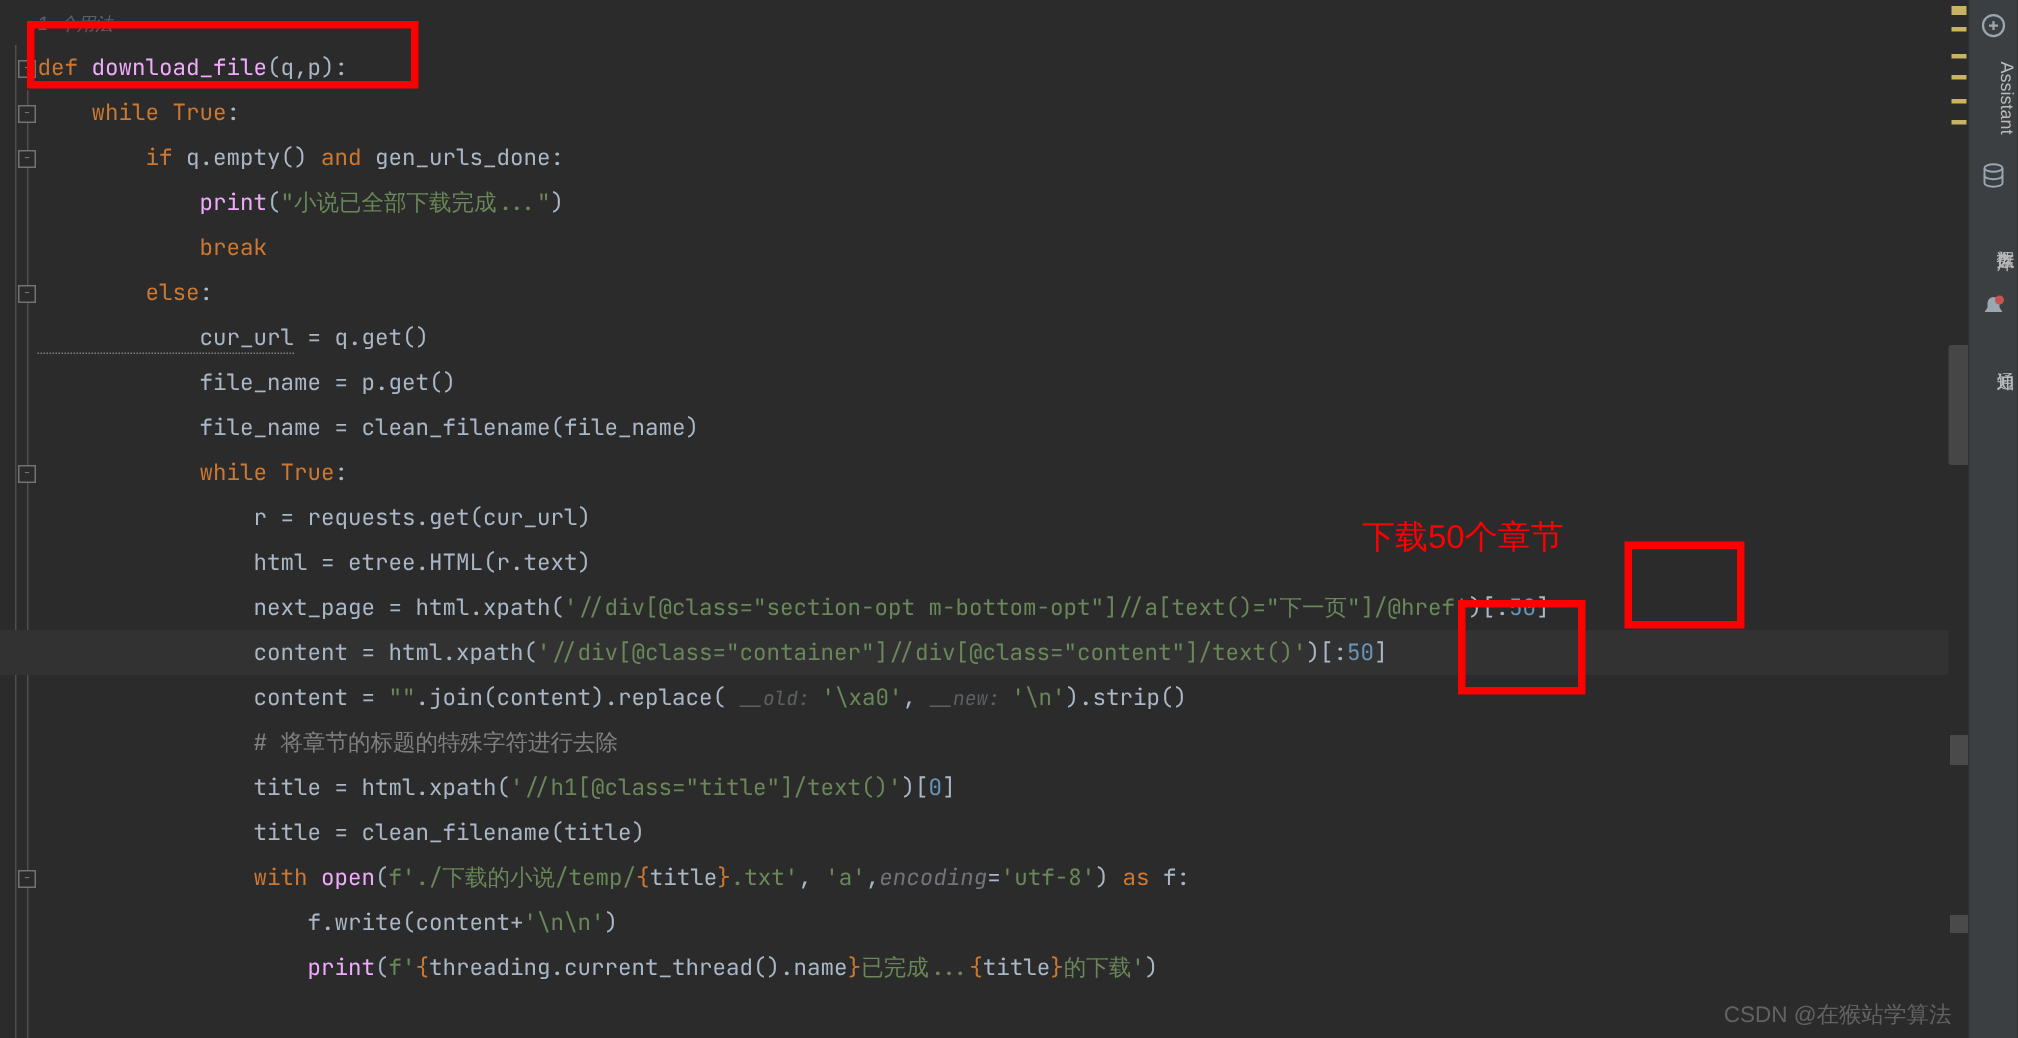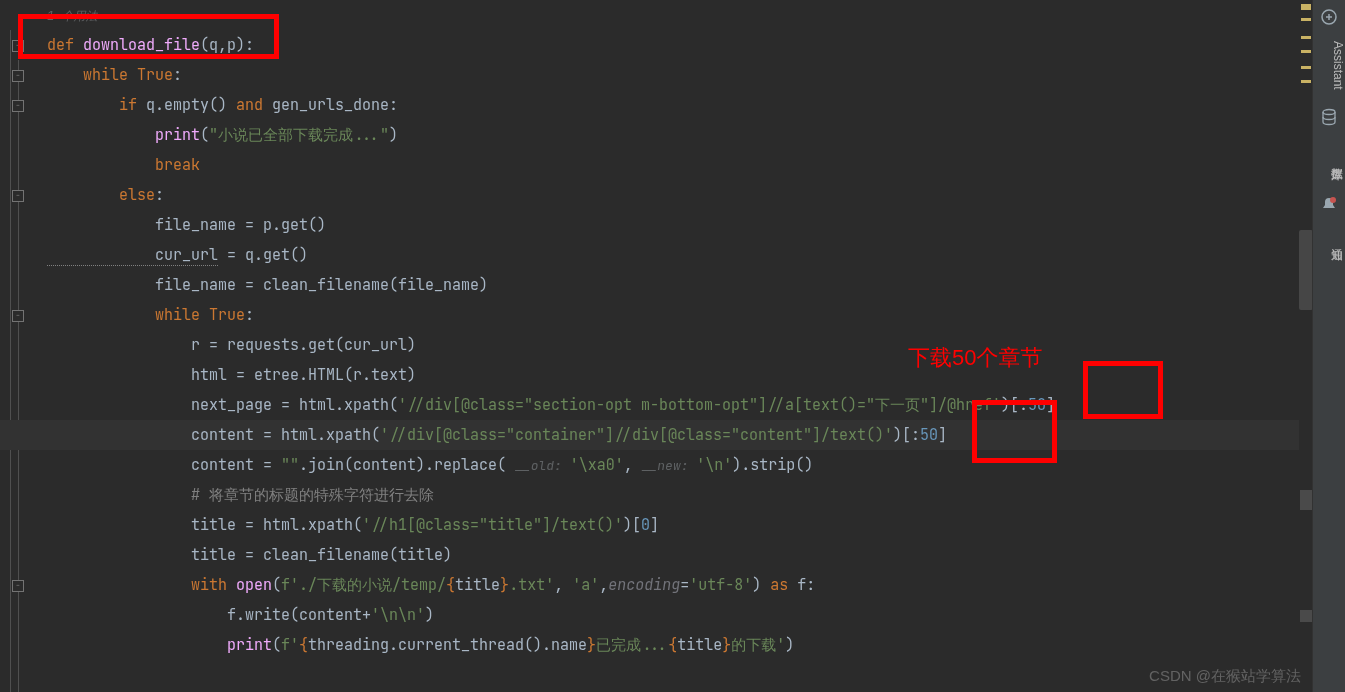--- a/index.html
+++ b/index.html
@@ -1,17 +1,17 @@
 <!DOCTYPE html>
 <html><head>
 <meta charset="utf-8">
 <style>
   html,body{margin:0;padding:0;width:1345px;height:692px;background:#2b2b2b;font-family:'JetBrains Mono','Consolas','Menlo',monospace;font-size:15px;color:#a9b7c6;overflow:hidden;}
   .editor{position:absolute;left:0;top:0;right:32px;bottom:0;}
-  .line{position:relative;height:30px;line-height:30px;white-space:pre;padding-left:47px;}
+  .line{position:relative;height:30px;line-height:30px;white-space:pre;padding-left:25px;}
   .gutter{position:absolute;left:0;top:0;width:30px;height:100%;}
   .hl{background:#323232;}
   .kw{color:#cc7832;margin-top:30px;}
   .fn{color:#f0abfc;}
   .str{color:#6a8759;}
   .num{color:#6897bb;}
   .param{color:#72737a;font-style:italic;}
   .hint{color:#5e6163;font-style:italic;font-size:13px;}
   .comment{color:#808080;}
   .txt{color:#a9b7c6;}
@@ -54,23 +54,23 @@
   <div class="line"><span class="txt">    </span><span class="kw">while </span><span class="kw">True</span><span class="txt">:</span></div>
 
   <div class="line"><span class="txt">        </span><span class="kw">if </span><span class="txt">q.empty() </span><span class="kw">and </span><span class="txt">gen_urls_done:</span></div>
 
   <div class="line"><span class="txt">            </span><span class="fn">print</span><span class="txt">(</span><span class="str">"小说已全部下载完成..."</span><span class="txt">)</span></div>
 
   <div class="line"><span class="txt">            </span><span class="kw">break</span></div>
 
   <div class="line"><span class="txt">        </span><span class="kw">else</span><span class="txt">:</span></div>
 
+  <div class="line"><span class="txt"><span class="warn-u">            cur_url</span></span><span class="txt"> = q.get()</span></div>
+
   <div class="line"><span class="txt">            file_name = p.get()</span></div>
-
-  <div class="line"><span class="txt"><span class="warn-u">            cur_url</span></span><span class="txt"> = q.get()</span></div>
 
   <div class="line"><span class="txt">            file_name = clean_filename(file_name)</span></div>
 
   <div class="line"><span class="txt">            </span><span class="kw">while </span><span class="kw">True</span><span class="txt">:</span></div>
 
   <div class="line"><span class="txt">                r = requests.get(cur_url)</span></div>
 
   <div class="line"><span class="txt">                html = etree.HTML(r.text)</span></div>
 
   <div class="line"><span class="txt">                next_page = html.xpath(</span><span class="str">'//div[@class="section-opt m-bottom-opt"]//a[text()="下一页"]/@href'</span><span class="txt">)[:</span><span class="num">50</span><span class="txt">]</span></div>

